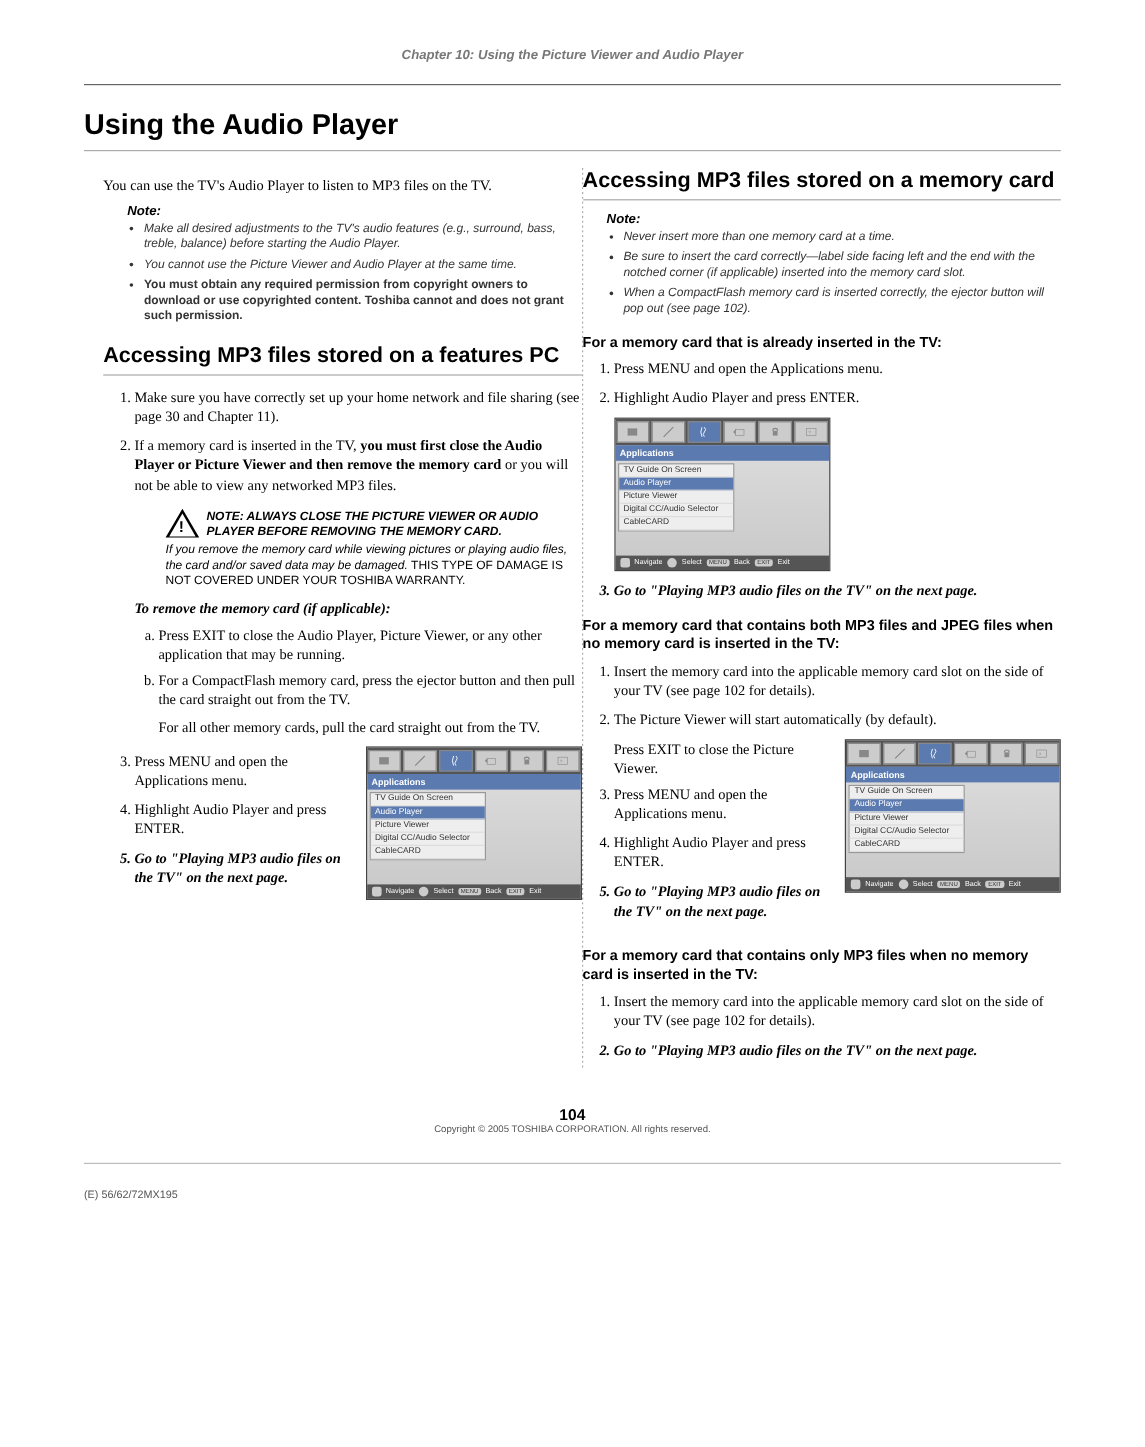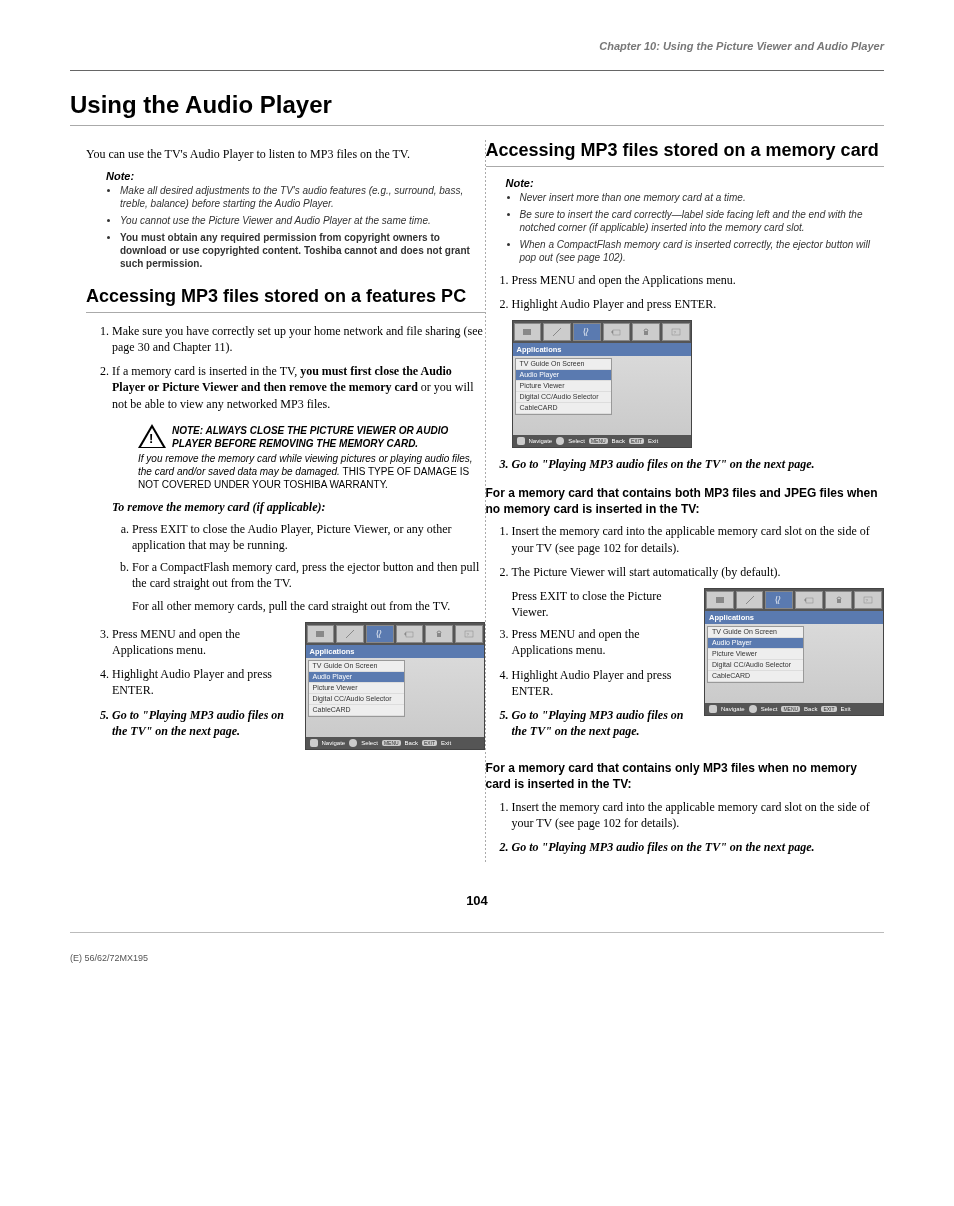--- a/index.html
+++ b/index.html
@@ -5,21 +5,21 @@
   body {
     font-family: Georgia, 'Times New Roman', serif;
     font-size: 12px;
     color: #000;
     background: #fff;
     margin: 0;
     padding: 40px 70px 20px 70px;
     width: 814px;
   }
   .chapter-header {
-    text-align: right;
+    text-align: center;
     font-family: Arial, sans-serif;
     font-size: 11px;
     font-weight: bold;
     font-style: italic;
     color: #777;
     margin-bottom: 18px;
   }
   .hr-top {
     border: none;
     border-top: 1px solid #666;
@@ -268,20 +268,21 @@
   <div class="col">
     <h2 class="sub-title" style="margin-top:0">Accessing MP3 files stored on a memory card</h2>
     <hr class="hr-sub">
     <div class="note-label">Note:</div>
     <ul class="note-list">
       <li>Never insert more than one memory card at a time.</li>
       <li>Be sure to insert the card correctly—label side facing left and the end with the notched corner (if applicable) inserted into the memory card slot.</li>
       <li>When a CompactFlash memory card is inserted correctly, the ejector button will pop out (see page 102).</li>
     </ul>
 
+    <div class="sub-sub">For a memory card that is already inserted in the TV:</div>
     <ol class="steps">
       <li>Press MENU and open the Applications menu.</li>
       <li>Highlight Audio Player and press ENTER.</li>
     </ol>
 
     <div class="menu-screenshot" style="margin:4px 0 8px 26px">
       <div class="tab-row">
         <div class="tab">
             <svg viewBox="0 0 24 24">
               <rect x="4" y="6" width="16" height="12" fill="#888"></rect>
@@ -414,16 +415,17 @@
     <div class="sub-sub">For a memory card that contains only MP3 files when no memory card is inserted in the TV:</div>
     <ol class="steps">
       <li>Insert the memory card into the applicable memory card slot on the side of your TV (see page 102 for details).</li>
       <li class="bold-ital">Go to "Playing MP3 audio files on the TV" on the next page.</li>
     </ol>
   </div>
 </div>
 
 <div class="page-footer">
   <span class="page-num">104</span>
+  <span class="copyright">Copyright © 2005 TOSHIBA CORPORATION. All rights reserved.</span>
   <span style="width:30px"></span>
 </div>
 <hr style="border:none;border-top:1px solid #bbb;margin-top:24px">
 <div class="bottom-code">(E) 56/62/72MX195</div>
 
 </body></html>

